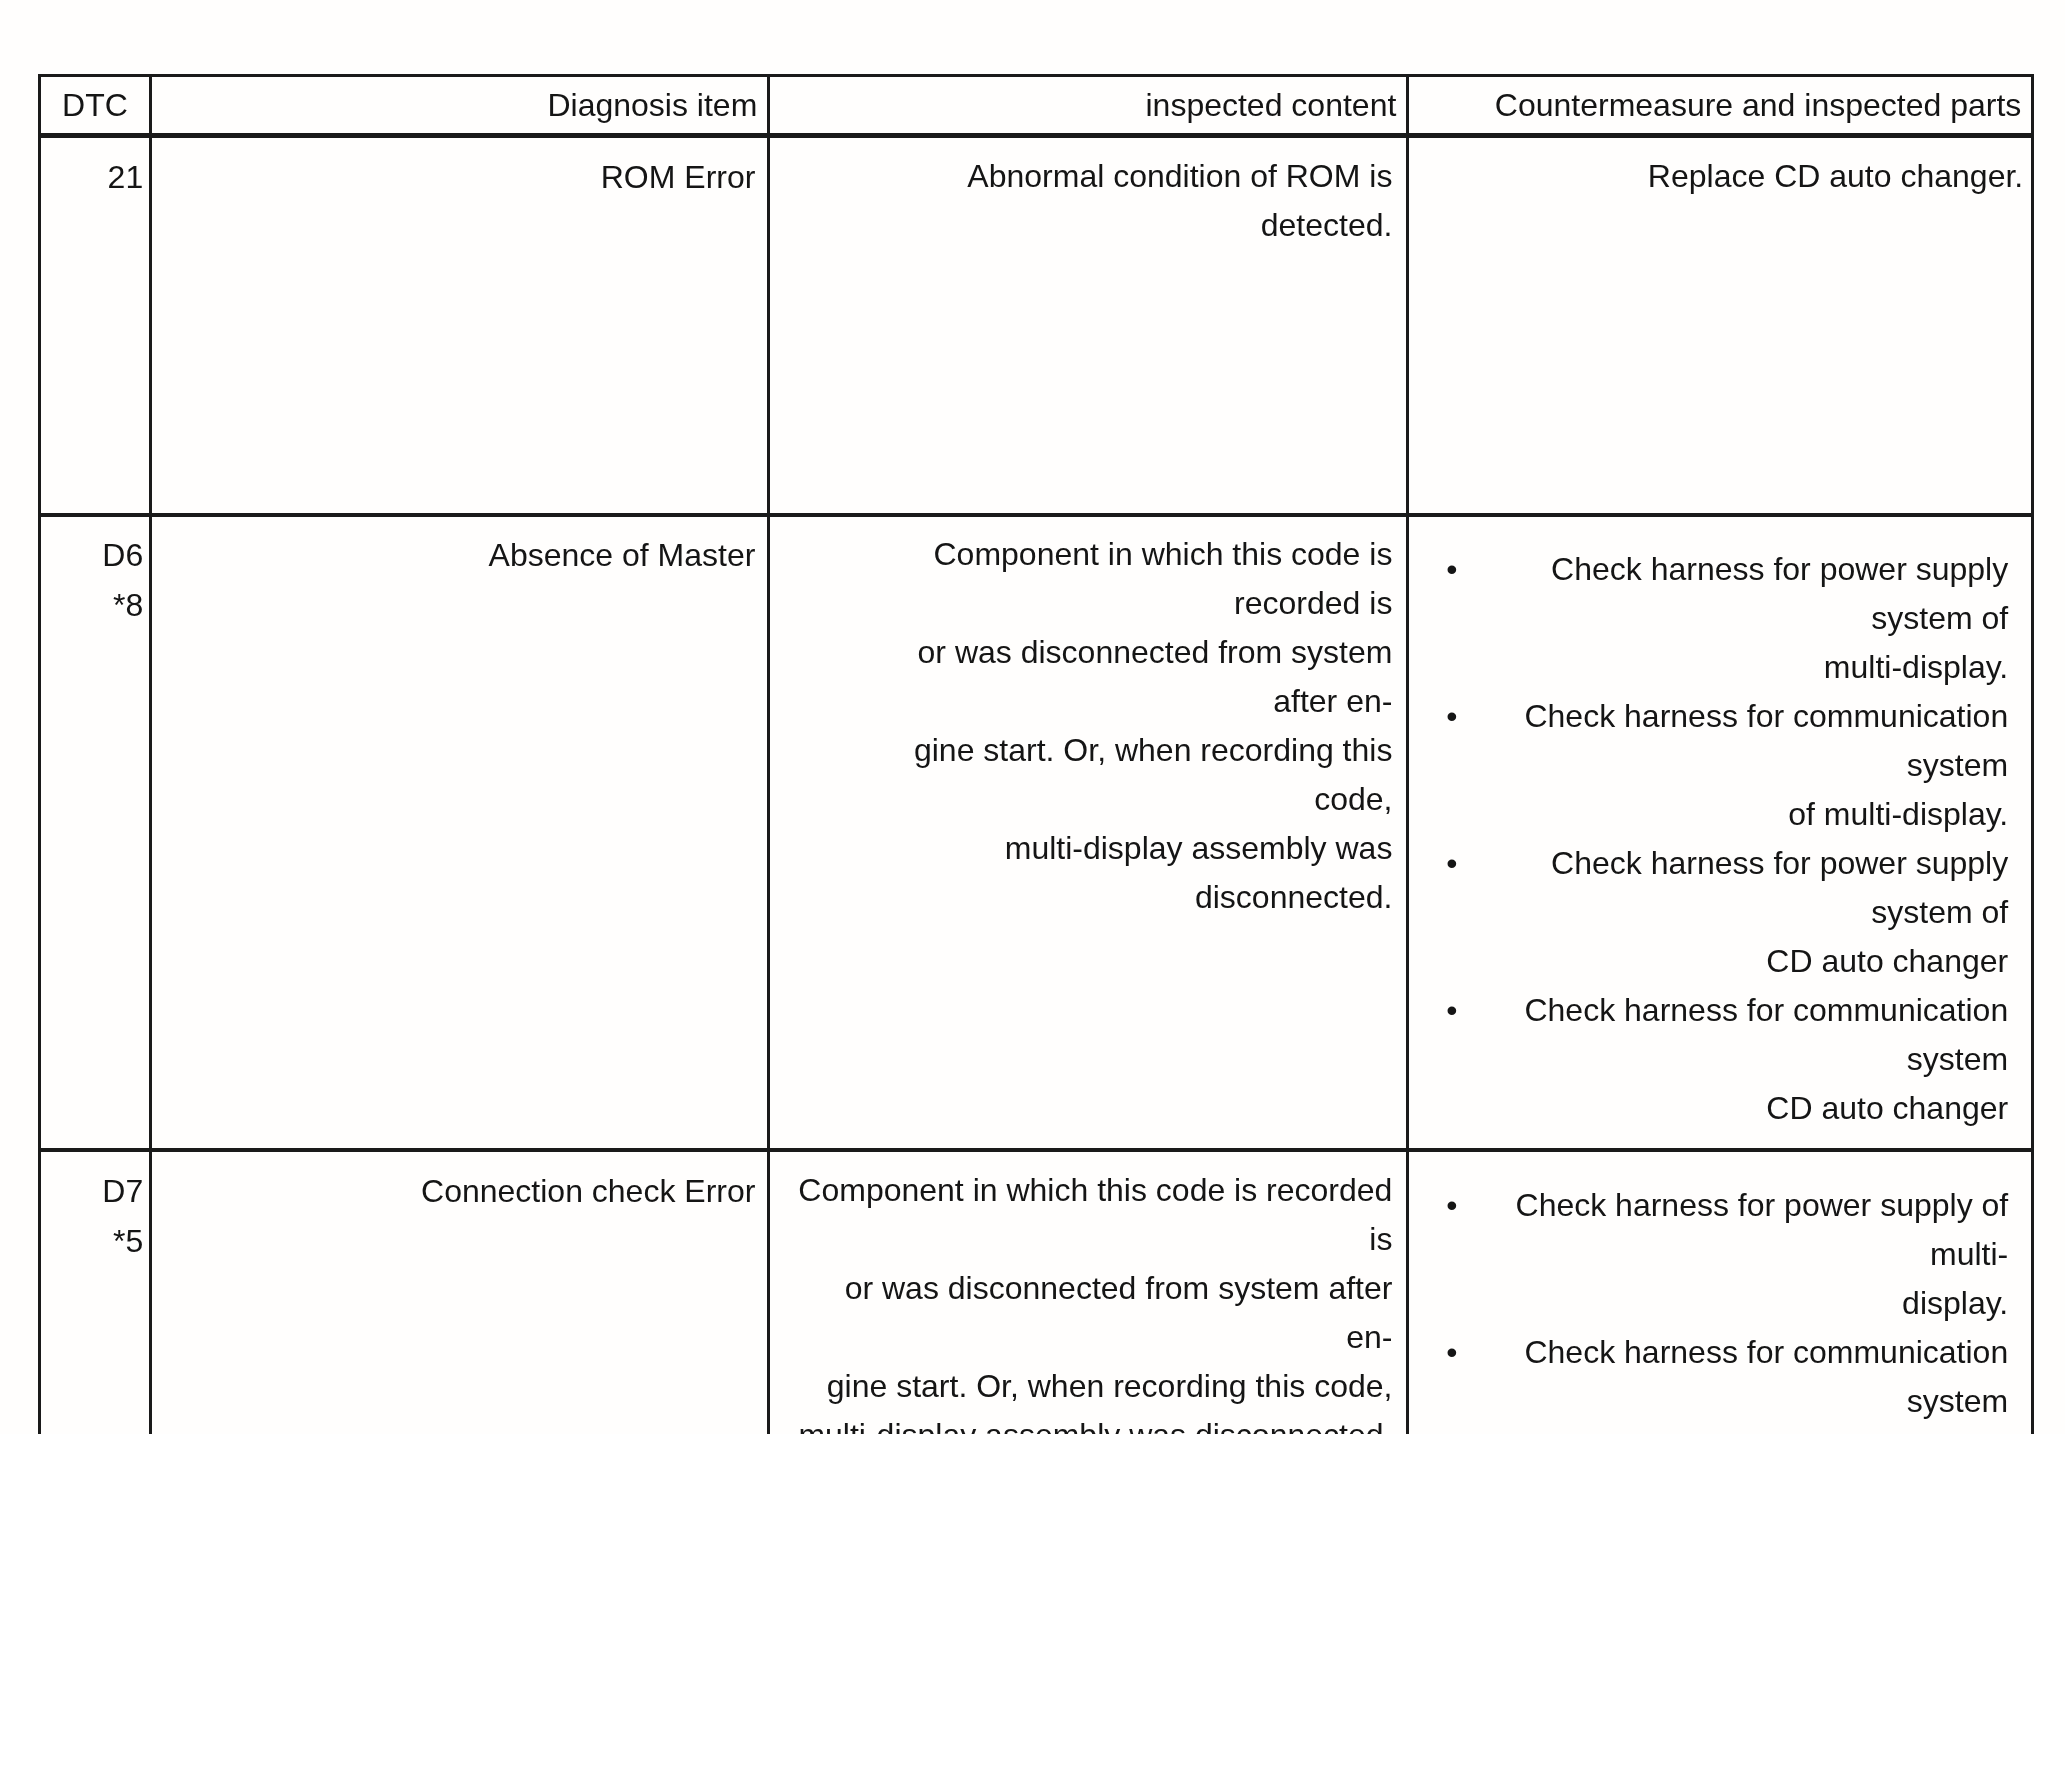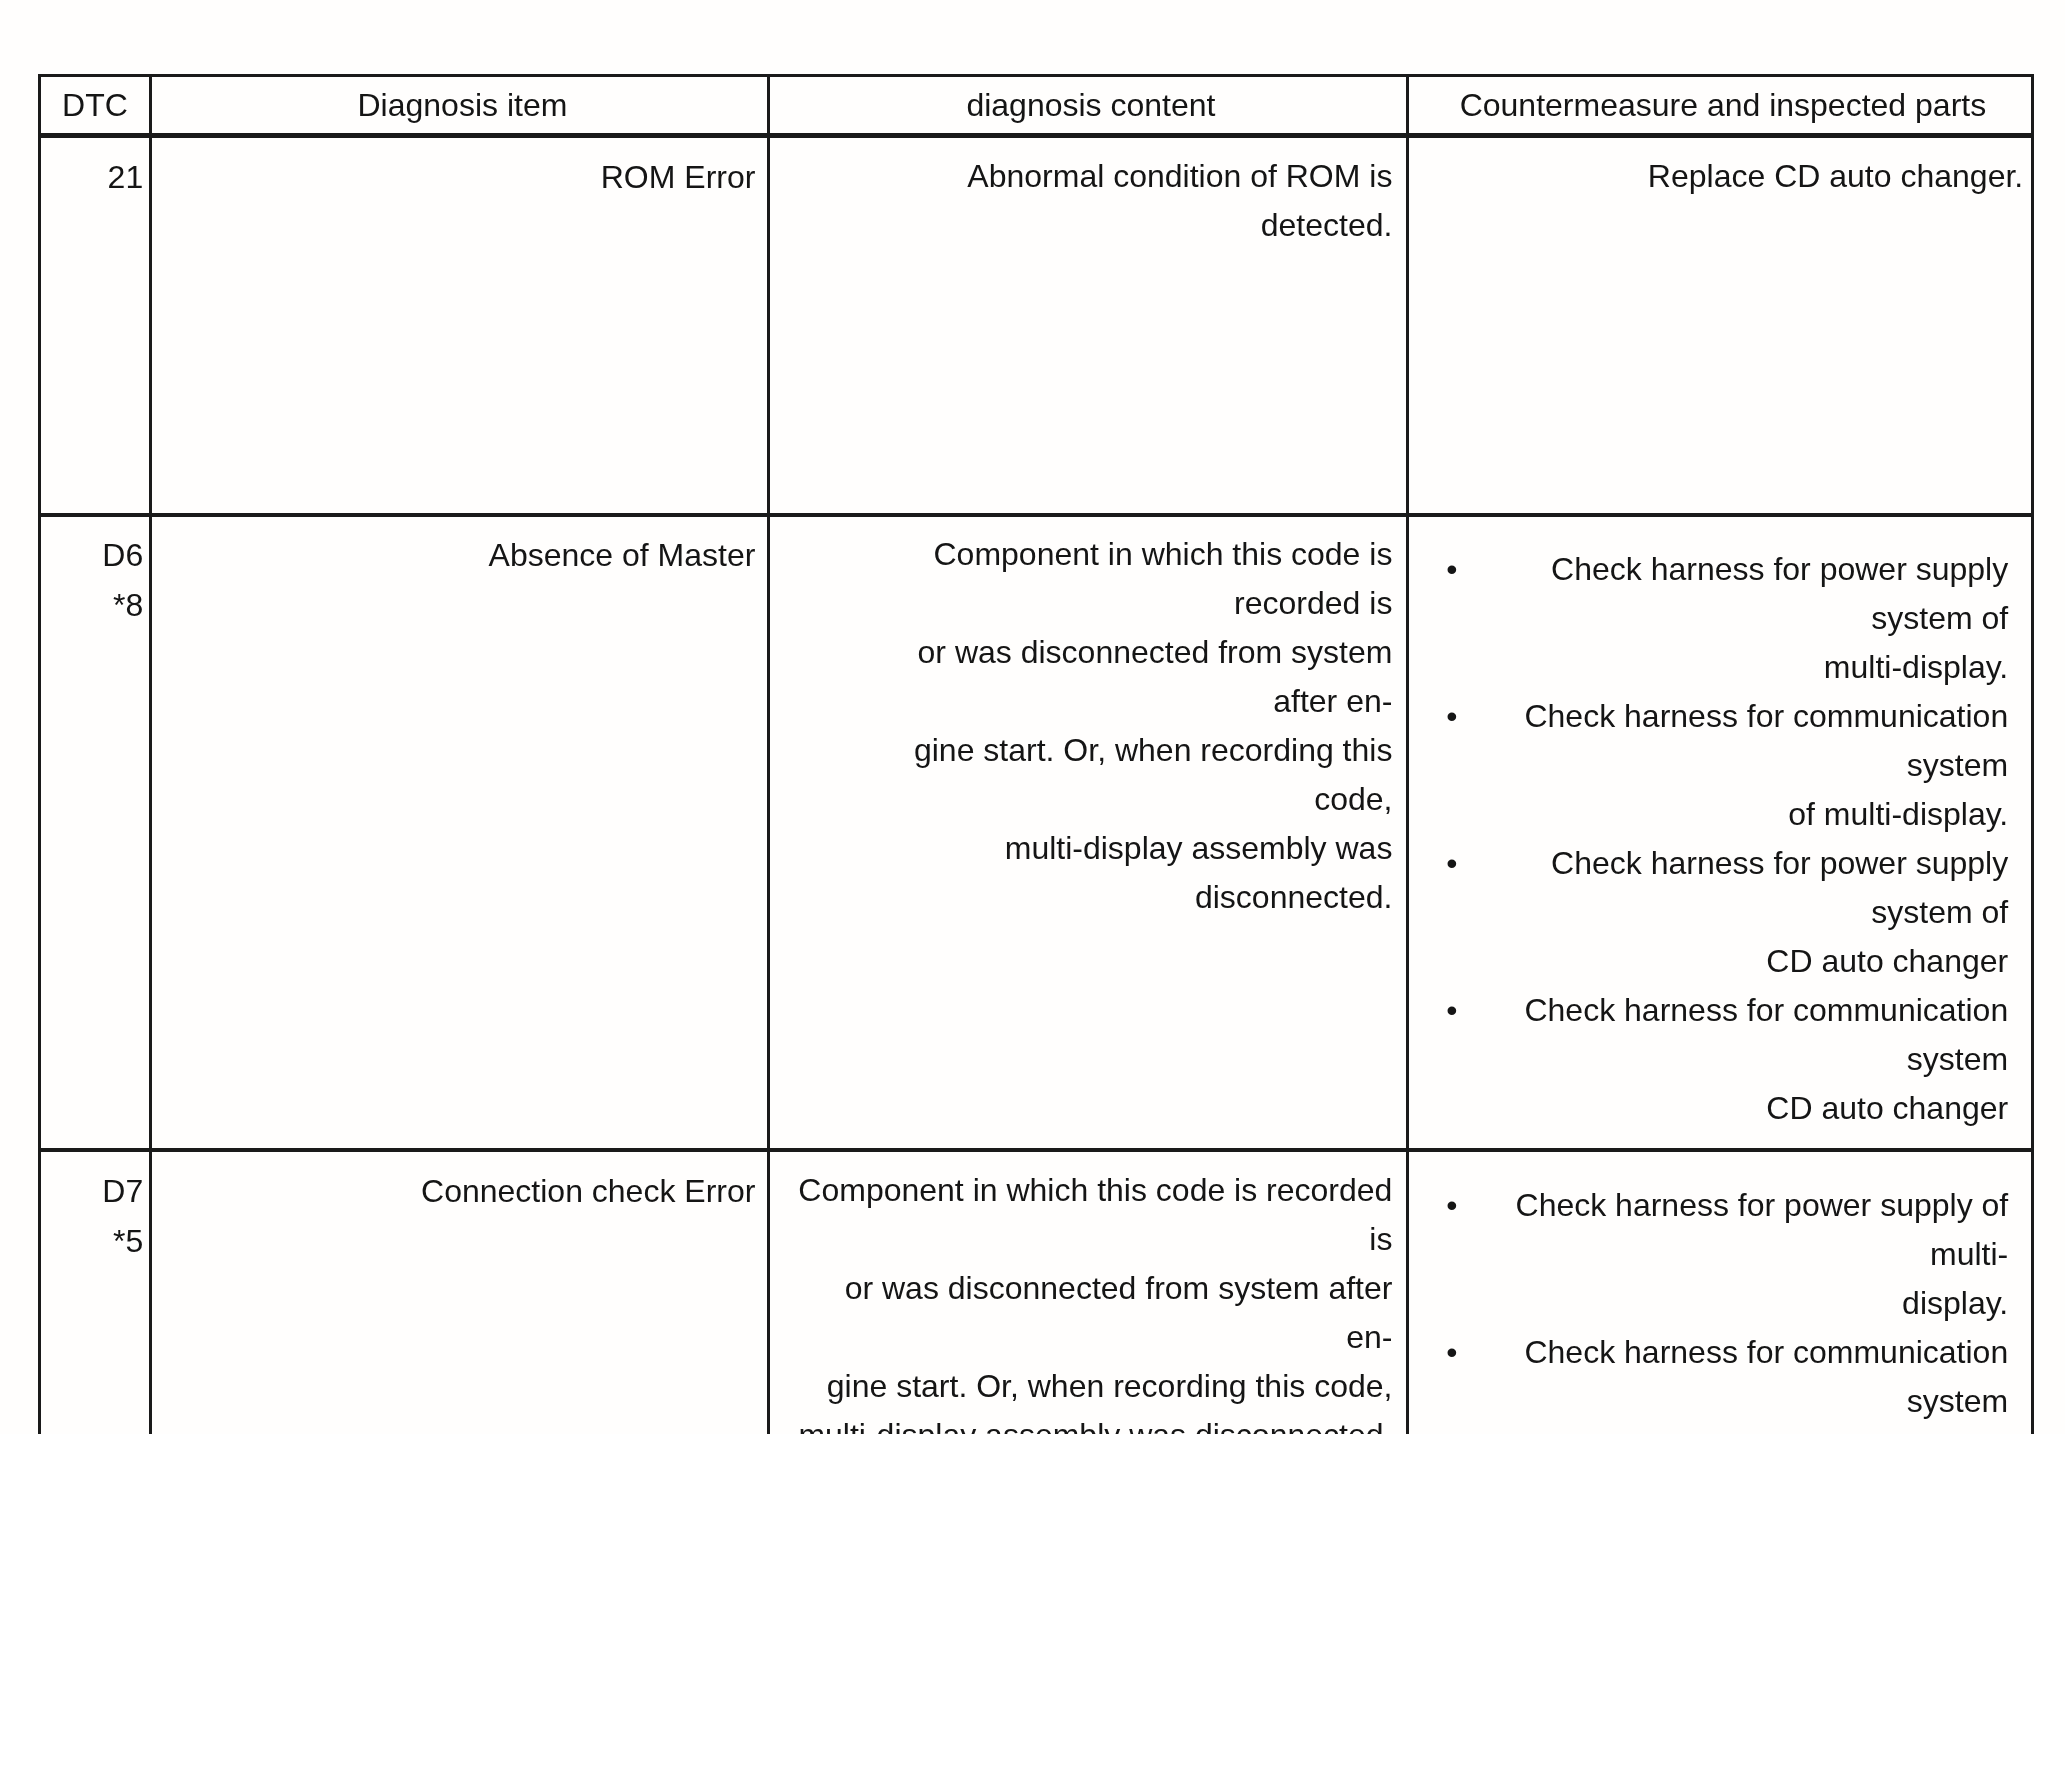--- a/index.html
+++ b/index.html
@@ -37,21 +37,21 @@
     border: 3.9px solid #1a1a1a;
     vertical-align: top;
     overflow: hidden;
   }
 
   thead th {
     height: 56px;
     border-bottom-width: 5.8px;
     font-weight: normal;
     font-size: 32px;
-    text-align: center;
+    text-align: right;
     vertical-align: middle;
     padding: 0 9.7px 0 15.5px;
     white-space: nowrap;
   }
   thead th.h-dtc { text-align: center; padding: 0 3.9px; }
 
   tbody td { border-top-width: 4.9px; text-align: right; }
 
   tbody tr:nth-child(1) { height: 379px; }
   tbody tr:nth-child(2) { height: 399px; }
@@ -123,21 +123,21 @@
     <colgroup>
       <col class="c-dtc">
       <col class="c-item">
       <col class="c-content">
       <col class="c-counter">
     </colgroup>
     <thead>
       <tr>
         <th class="h-dtc">DTC</th>
         <th>Diagnosis item</th>
-        <th>diagnosis content</th>
+        <th>inspected content</th>
         <th>Countermeasure and inspected parts</th>
       </tr>
     </thead>
     <tbody id="table-body">
         <tr>
           <td class="dtc">21</td>
           <td class="item">ROM Error</td>
           <td class="content">Abnormal condition of ROM is detected.</td>
           <td class="counter">
             <div class="plain">Replace CD auto changer.</div>

